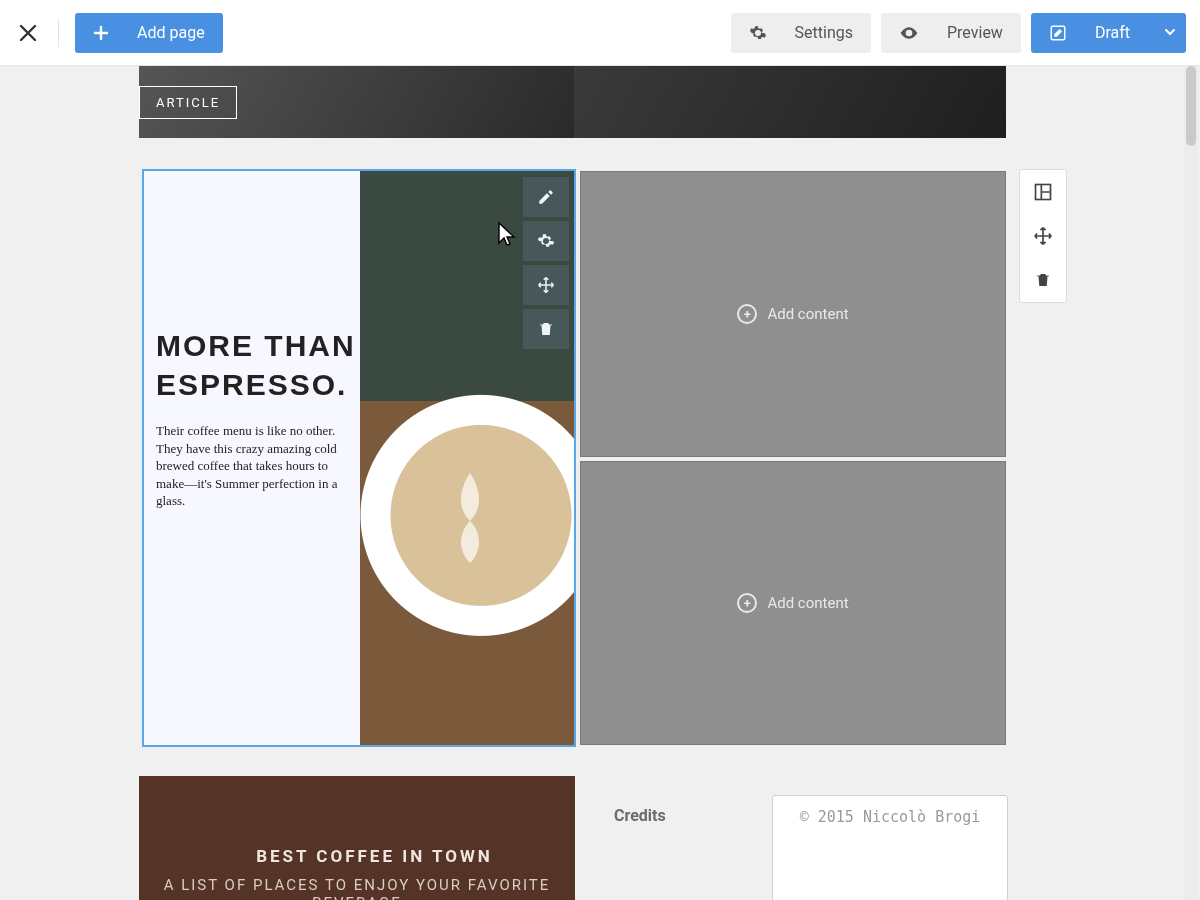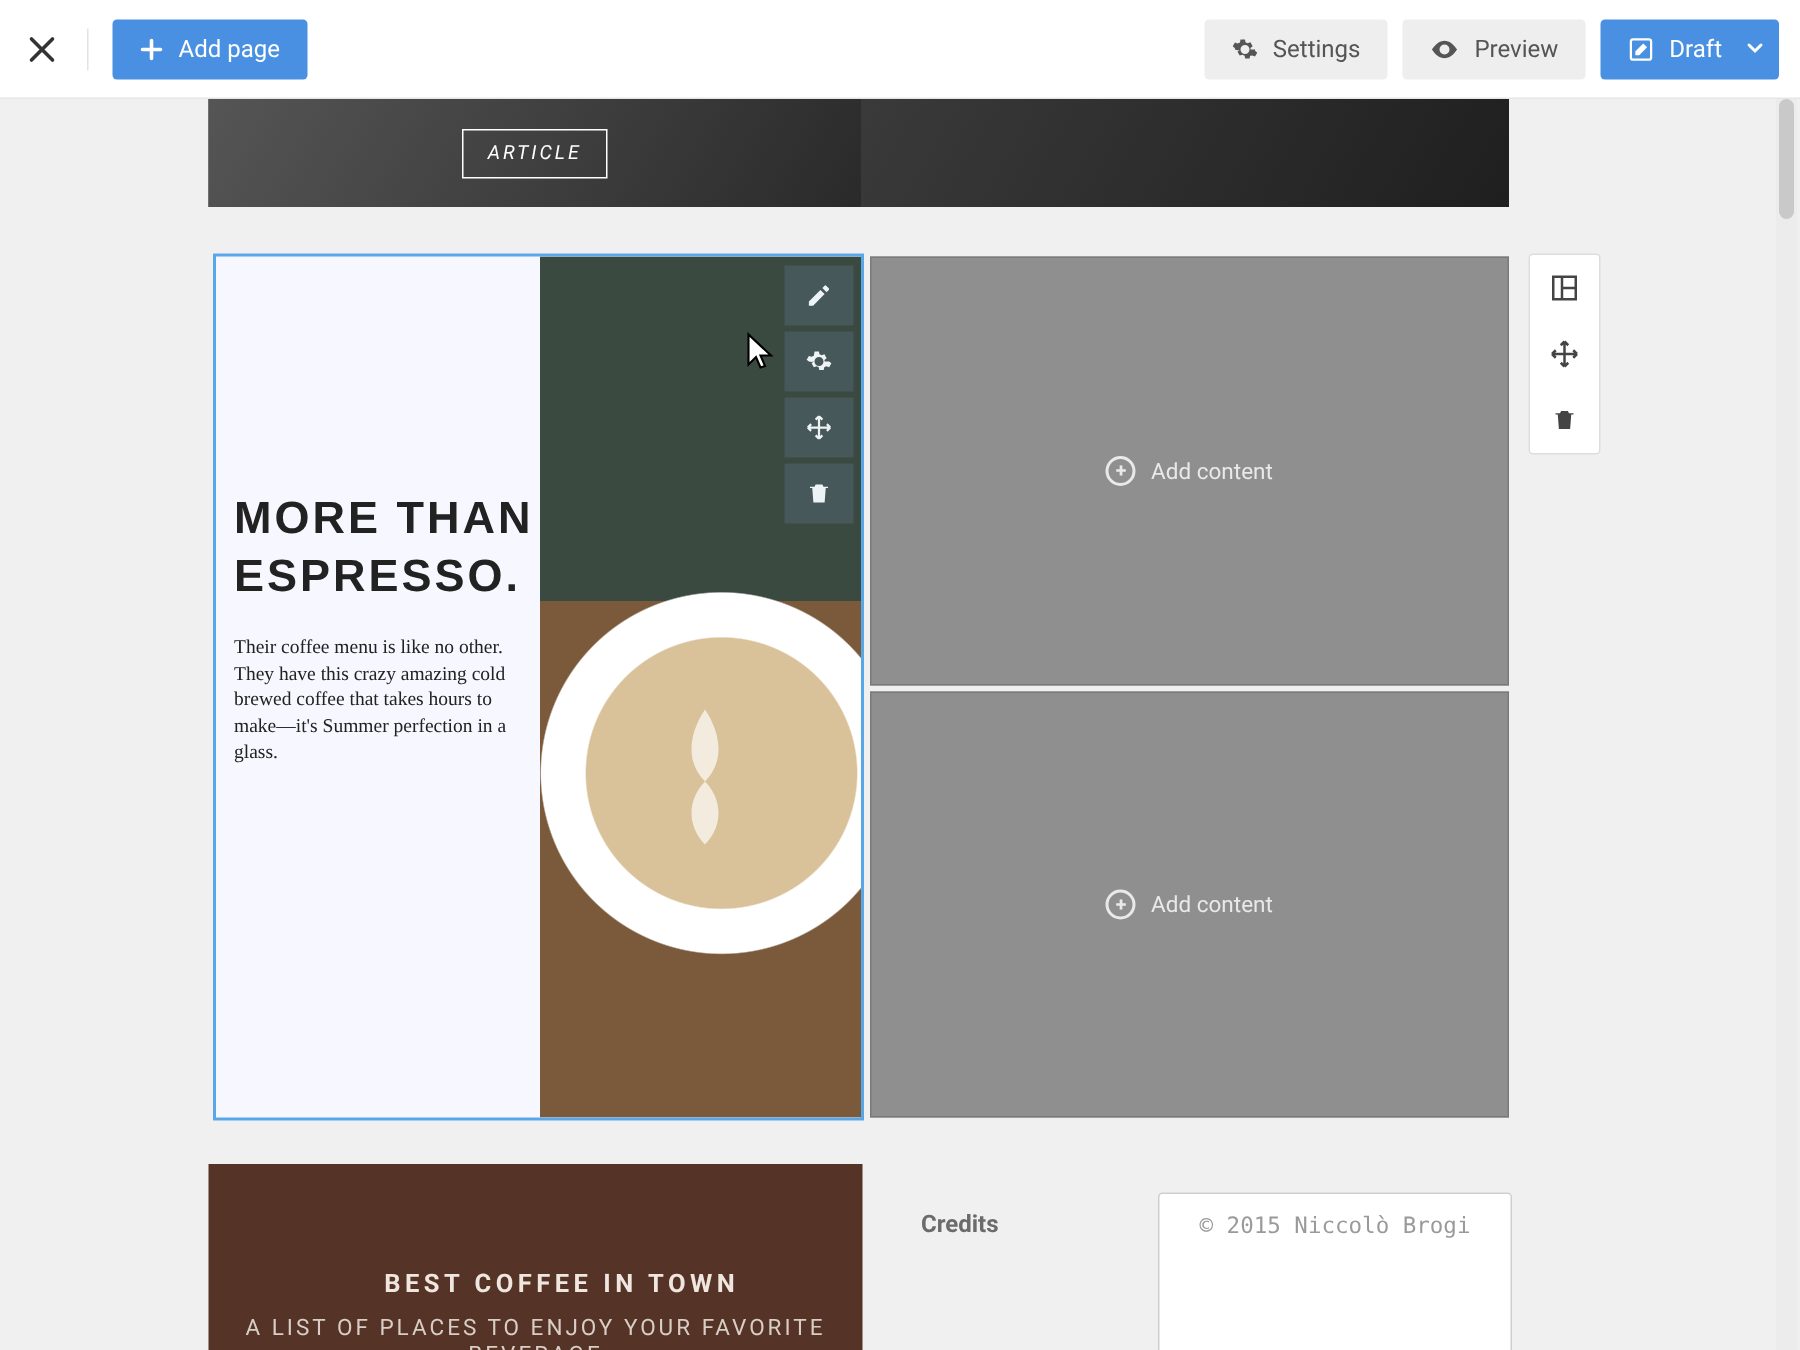--- a/index.html
+++ b/index.html
@@ -28,21 +28,21 @@
     cursor: pointer;
     color: #333;
   }
   .vsep {
     width: 1px; height: 28px; background: #e3e3e3;
     margin: 0 6px;
   }
   .btn {
     display: inline-flex;
     align-items: center;
-    gap: 10px;
+    gap: 28px;
     height: 40px;
     border-radius: 3px;
     padding: 0 18px;
     font-size: 16px;
     cursor: pointer;
     user-select: none;
   }
   .btn-primary { background: #4a90e2; color: #fff; }
   .btn-light   { background: #eeeeee; color: #555; }
   .btn-draft   { background: #4a90e2; color: #fff; padding-right:10px;}
@@ -76,21 +76,21 @@
   .hero-sliver {
     position: absolute;
     left: 139px; top: 0;
     width: 867px; height: 72px;
     background: linear-gradient(135deg,#2b2b2b,#4a4a4a);
     display: flex;
   }
   .hero-sliver .left {
     width: 435px; height:100%;
     background: linear-gradient(120deg,#555,#2a2a2a);
-    display:flex; align-items:center; justify-content:center;font-style:italic;
+    display:flex; align-items:center; 
   }
   .hero-sliver .right {
     flex:1; background: linear-gradient(120deg,#3a3a3a,#1f1f1f);
   }
   .ghost-btn {
     border:1px solid #fff;
     color:#fff;
     font-size:13px;
     letter-spacing:2px;
     padding:8px 16px;

